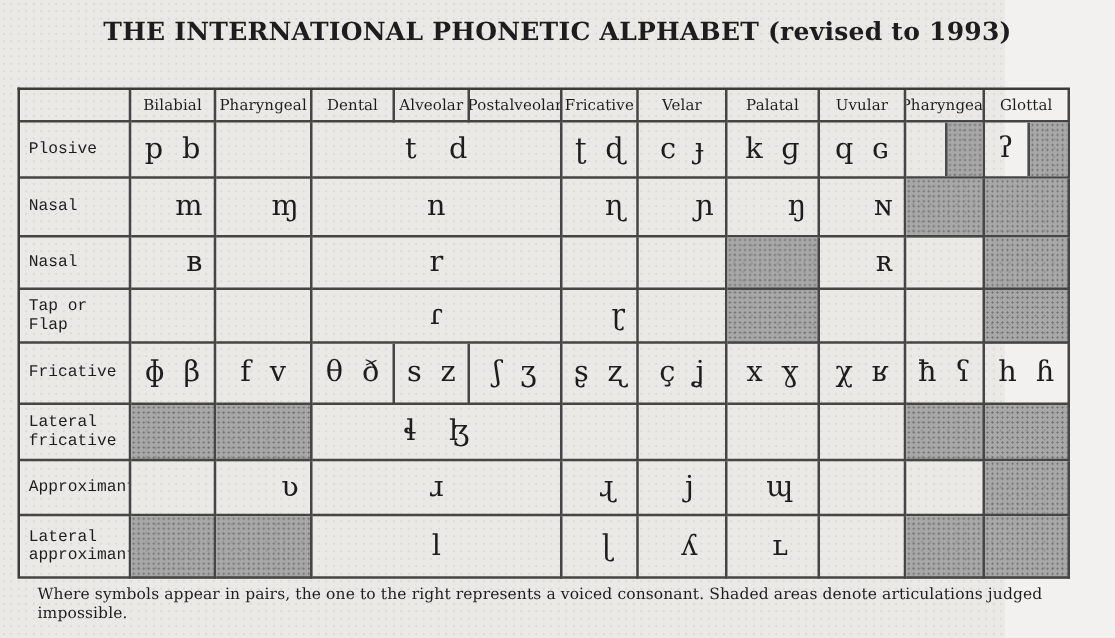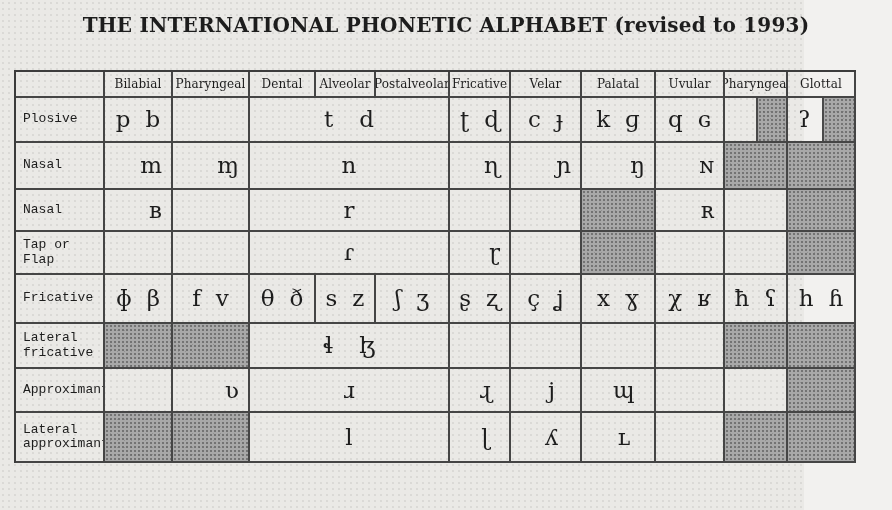--- a/index.html
+++ b/index.html
@@ -331,13 +331,14 @@
       <div class="c voicedctr">
         <span class="sym">ʎ</span>
       </div>
       <div class="c voicedctr">
         <span class="sym">ʟ</span>
       </div>
       <div class="c"></div>
       <div class="c shaded-bg"></div>
       <div class="c shaded-bg"></div>
     </div>
+  <div class="footnote">Where symbols appear in pairs, the one to the right represents a voiced consonant. Shaded areas denote articulations judged impossible.</div>
 </div>
 
 </body></html>

